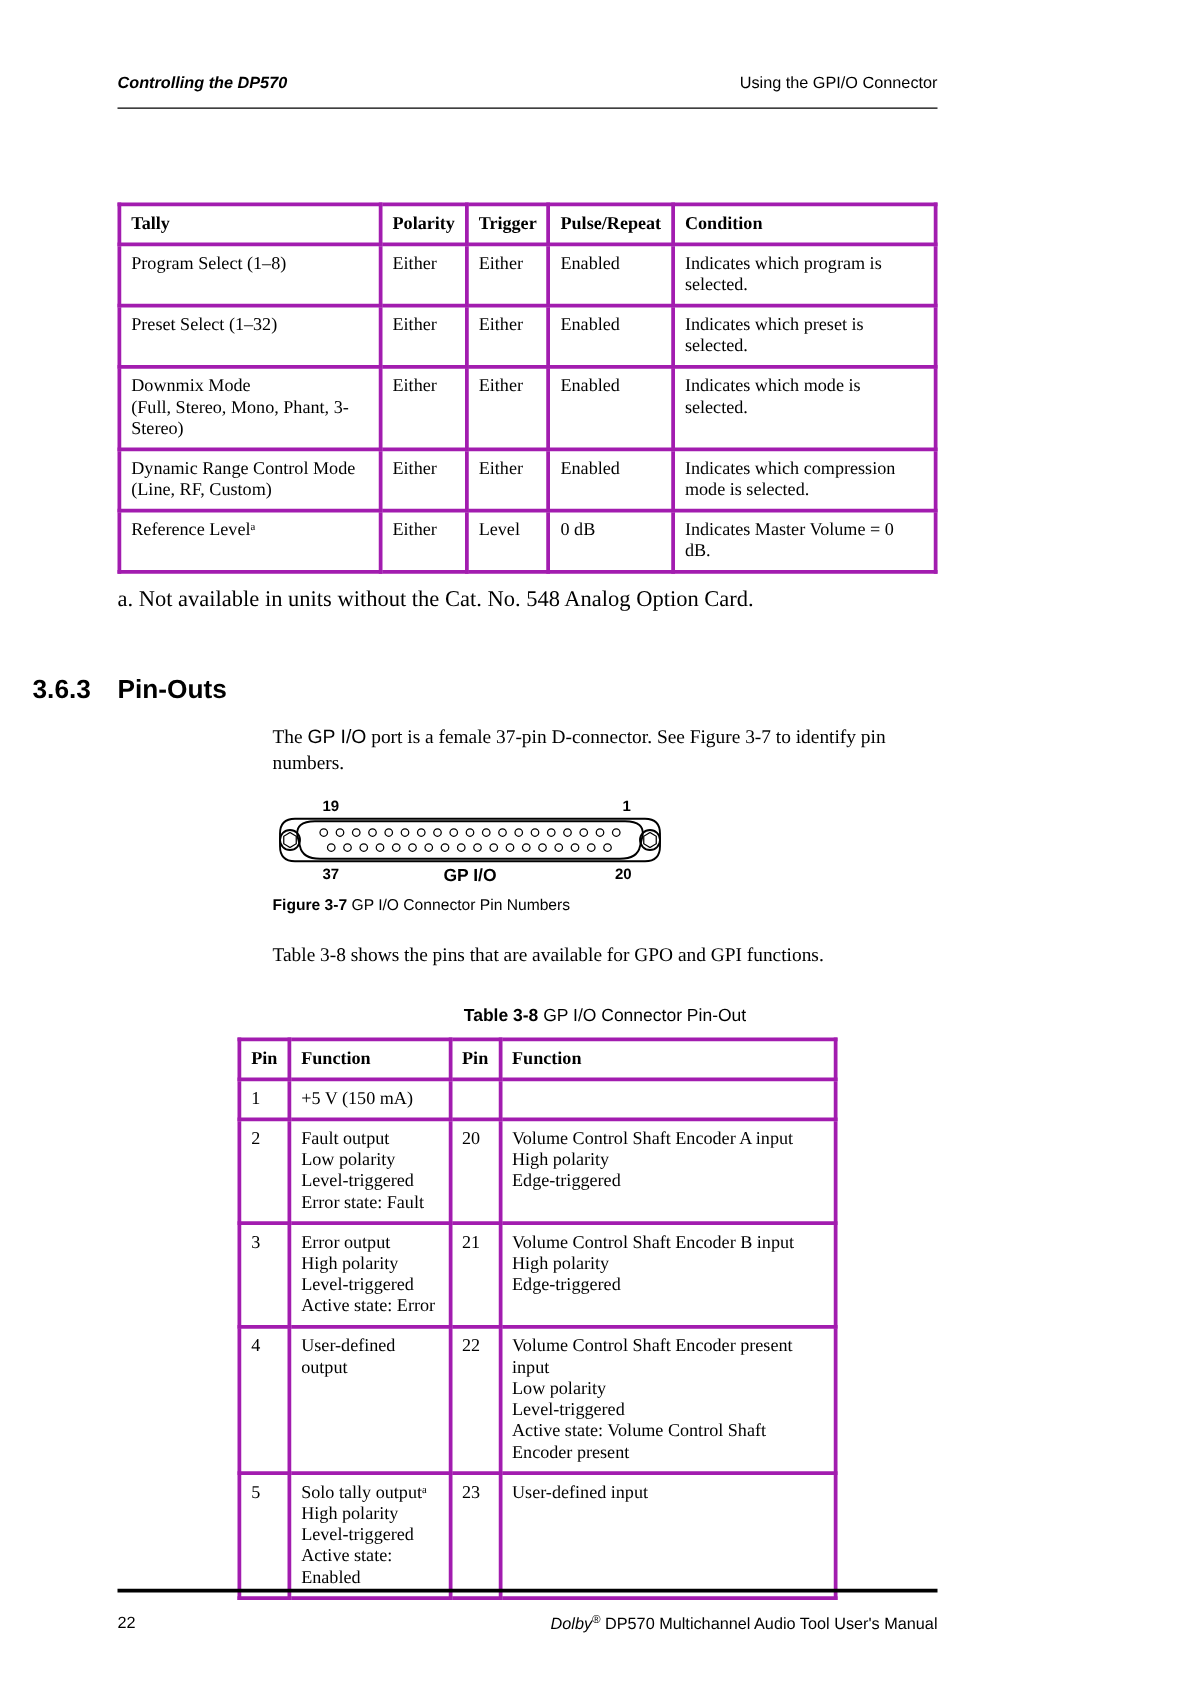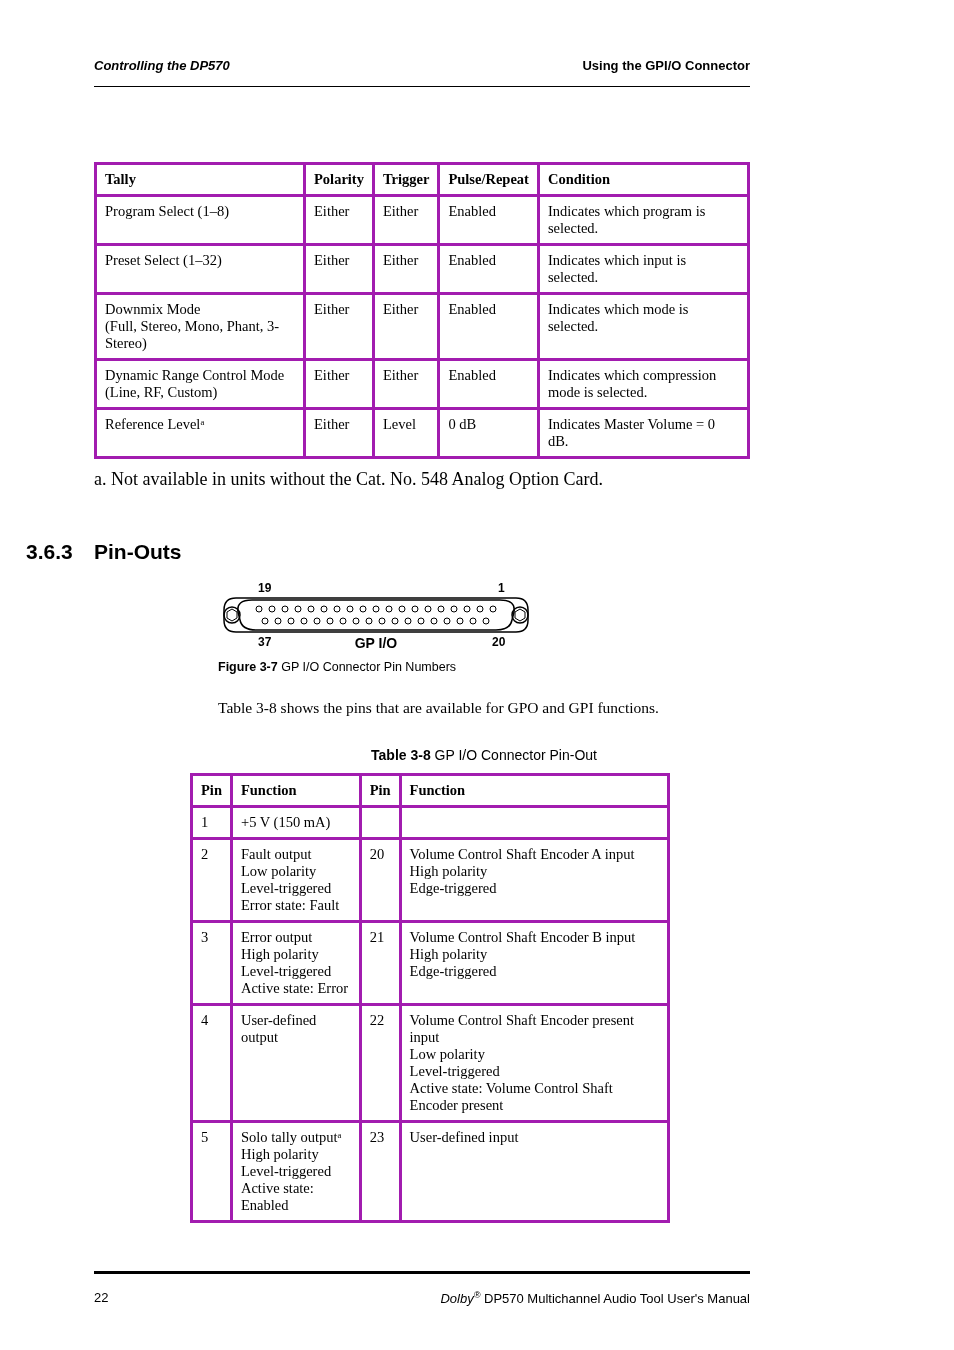--- a/index.html
+++ b/index.html
@@ -31,21 +31,21 @@
   }
   .header-line {
     position: absolute;
     left:94px;
     right:94px;
     top: 78px;
     border: 0;
     border-top: 1.6px solid #000;
   }
   .header-left { font-style: italic; font-weight: bold; }
-  .header-right { font-weight: bold; margin-left: 48px; }
+  .header-right { font-weight: normal; margin-left: 48px; }
 
   .content {
     position: absolute;
     left: 94px;
     right: 94px;
     top: 162px;
   }
 
   table { border-collapse: collapse; font-size: 14.5px; }
   th, td {
@@ -159,21 +159,21 @@
         <td>Either</td>
         <td>Either</td>
         <td>Enabled</td>
         <td>Indicates which program is selected.</td>
       </tr>
       <tr>
         <td>Preset Select (1–32)</td>
         <td>Either</td>
         <td>Either</td>
         <td>Enabled</td>
-        <td>Indicates which input is selected.</td>
+        <td>Indicates which preset is selected.</td>
       </tr>
       <tr>
         <td style="white-space:pre-line">Downmix Mode
 (Full, Stereo, Mono, Phant, 3-Stereo)</td>
         <td>Either</td>
         <td>Either</td>
         <td>Enabled</td>
         <td>Indicates which mode is selected.</td>
       </tr>
       <tr>
@@ -194,20 +194,23 @@
     </tbody>
       </table>
 
     <div class="footnote">a. Not available in units without the Cat. No. 548 Analog Option Card.</div>
 
     <div class="section-head section-num-wrap">
       <span class="section-num">3.6.3</span>
       <span>Pin-Outs</span>
     </div>
 
+    <p class="para para-indent">
+      <span>The </span><span class="sans">GP I/O</span><span> port is a female 37-pin D-connector. See Figure 3-7 to identify pin numbers.</span>
+    </p>
 
     <div class="figure-block">
       <svg class="connector" width="360" height="72" viewBox="0 0 360 72">
         <text x="62" y="12" font-family="Arial" font-size="12" font-weight="bold">19</text>
         <text x="302" y="12" font-family="Arial" font-size="12" font-weight="bold">1</text>
 
         <path d="M 40 18 L 320 18 Q 332 18 332 30 L 332 40 Q 332 52 320 52 L 40 52 Q 28 52 28 40 L 28 30 Q 28 18 40 18 Z" fill="none" stroke="#000" stroke-width="1.5"></path>
 
         <path d="M 56 20 L 304 20 Q 320 20 318 32 L 316 40 Q 314 50 300 50 L 60 50 Q 46 50 44 40 L 42 32 Q 40 20 56 20 Z" fill="none" stroke="#000" stroke-width="1.5"></path>
 

